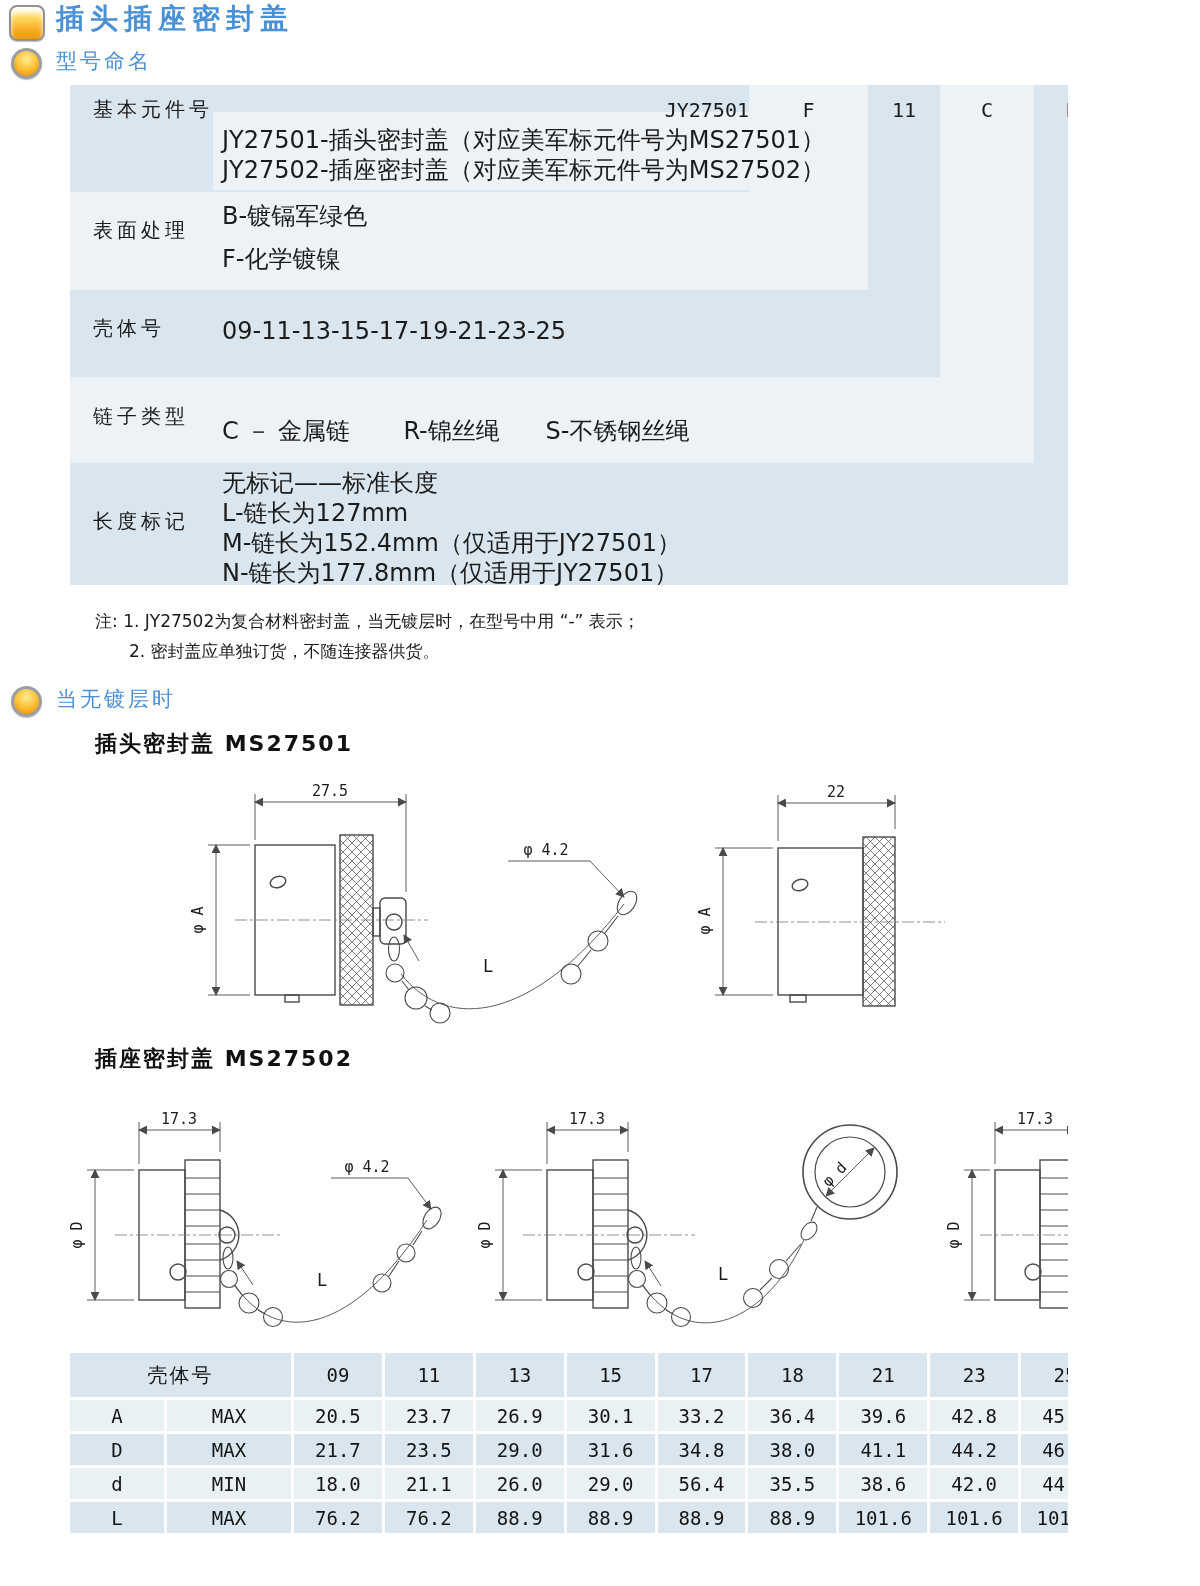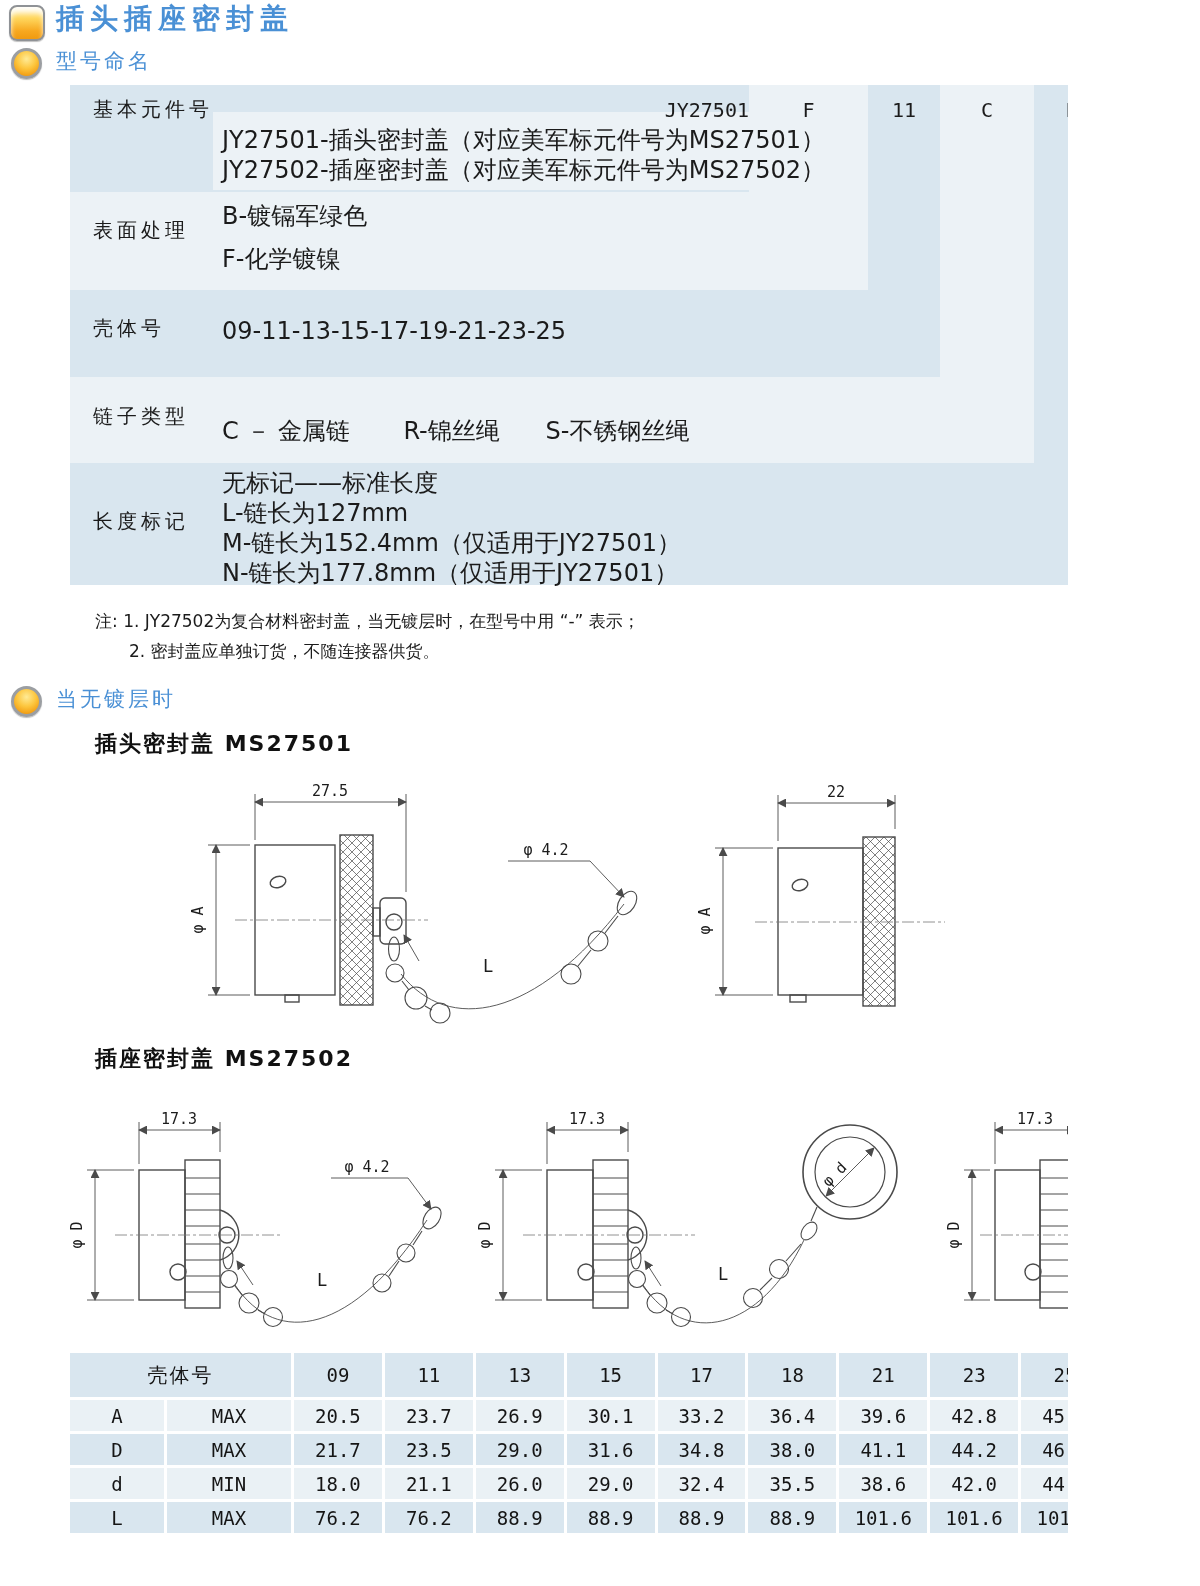--- a/index.html
+++ b/index.html
@@ -345,21 +345,21 @@
     <div class="c rb">41.1</div>
     <div class="c rb">44.2</div>
     <div class="c rb">46.0</div>
 
     <div class="c rl">d</div>
     <div class="c rl">MIN</div>
     <div class="c rl">18.0</div>
     <div class="c rl">21.1</div>
     <div class="c rl">26.0</div>
     <div class="c rl">29.0</div>
-    <div class="c rl">32.4</div>
+    <div class="c rl">56.4</div>
     <div class="c rl">35.5</div>
     <div class="c rl">38.6</div>
     <div class="c rl">42.0</div>
     <div class="c rl">44.7</div>
 
     <div class="c rb">L</div>
     <div class="c rb">MAX</div>
     <div class="c rb">76.2</div>
     <div class="c rb">76.2</div>
     <div class="c rb">88.9</div>

